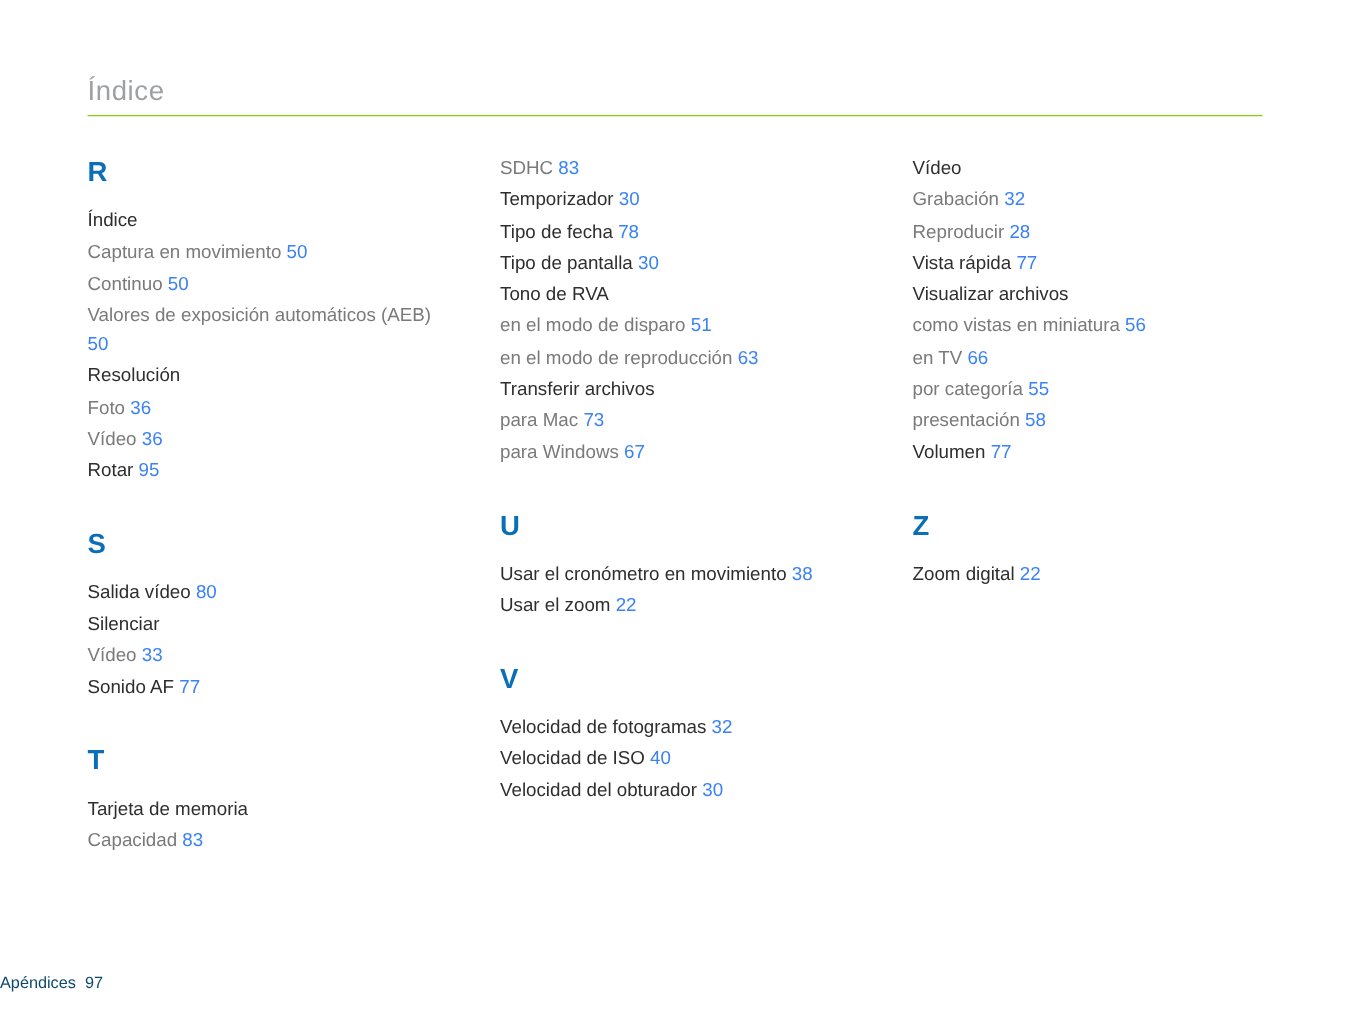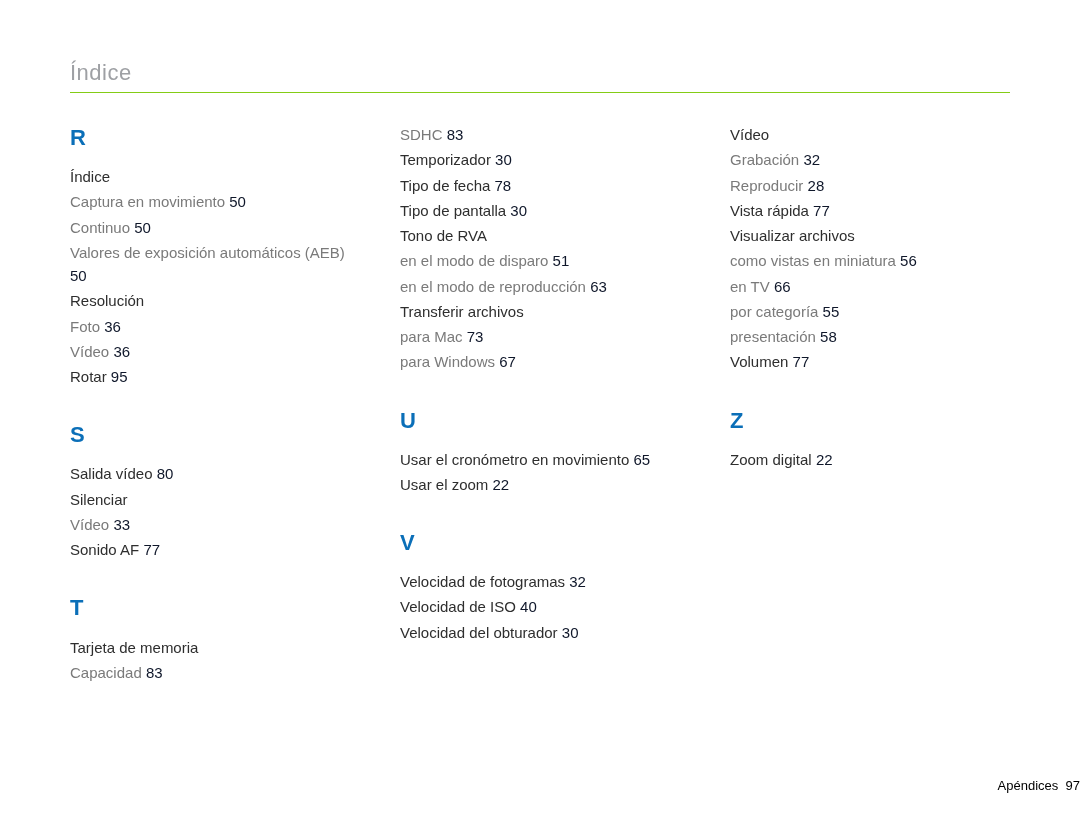--- a/index.html
+++ b/index.html
@@ -50,30 +50,30 @@
     color: #2e2e2e;
     font-weight: 400;
     margin: 8px 0 2px 0;
   }
   .sub {
     color: #7a7a7a;
     font-weight: 300;
     margin-left: 8px;
   }
   .pagenum {
-    color: #0f172a;
+    color: #3b82f6;
   }
   .footer {
     position: absolute;
     bottom: 22px;
     left: 0;
     right: 0;
-    text-align: right;
+    text-align: left;
     font-size: 13px;
-    color: #000000;
+    color: #0c4a6e;
     font-weight: 300;
   }
   .entry-line {
     display: block;
     margin: 2px 0;
   }
 </style>
 </head>
 <body>
 
@@ -106,21 +106,21 @@
         <div class="topic entry-line">Temporizador  <span class="pagenum">30</span></div>
         <div class="topic entry-line">Tipo de fecha  <span class="pagenum">78</span></div>
         <div class="topic entry-line">Tipo de pantalla  <span class="pagenum">30</span></div>
         <div class="topic entry-line">Tono de RVA</div>
         <div class="sub entry-line">en el modo de disparo  <span class="pagenum">51</span></div>
         <div class="sub entry-line">en el modo de reproducción  <span class="pagenum">63</span></div>
         <div class="topic entry-line">Transferir archivos</div>
         <div class="sub entry-line">para Mac  <span class="pagenum">73</span></div>
         <div class="sub entry-line">para Windows  <span class="pagenum">67</span></div>
         <div class="letter">U</div>
-        <div class="topic entry-line">Usar el cronómetro en movimiento  <span class="pagenum">65</span></div>
+        <div class="topic entry-line">Usar el cronómetro en movimiento  <span class="pagenum">38</span></div>
         <div class="topic entry-line">Usar el zoom  <span class="pagenum">22</span></div>
         <div class="letter">V</div>
         <div class="topic entry-line">Velocidad de fotogramas  <span class="pagenum">32</span></div>
         <div class="topic entry-line">Velocidad de ISO  <span class="pagenum">40</span></div>
         <div class="topic entry-line">Velocidad del obturador  <span class="pagenum">30</span></div>
       </div>
       <div class="col">
         <div class="topic entry-line">Vídeo</div>
         <div class="sub entry-line">Grabación  <span class="pagenum">32</span></div>
         <div class="sub entry-line">Reproducir  <span class="pagenum">28</span></div>

